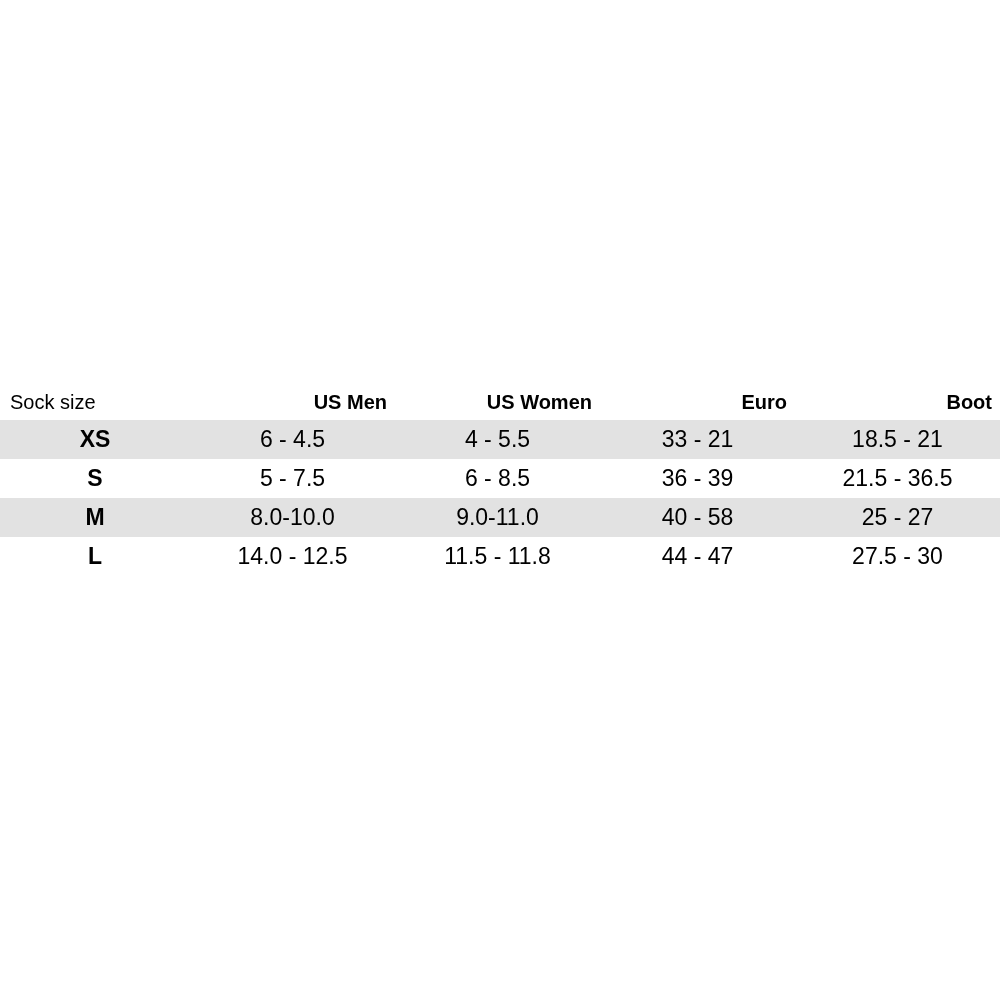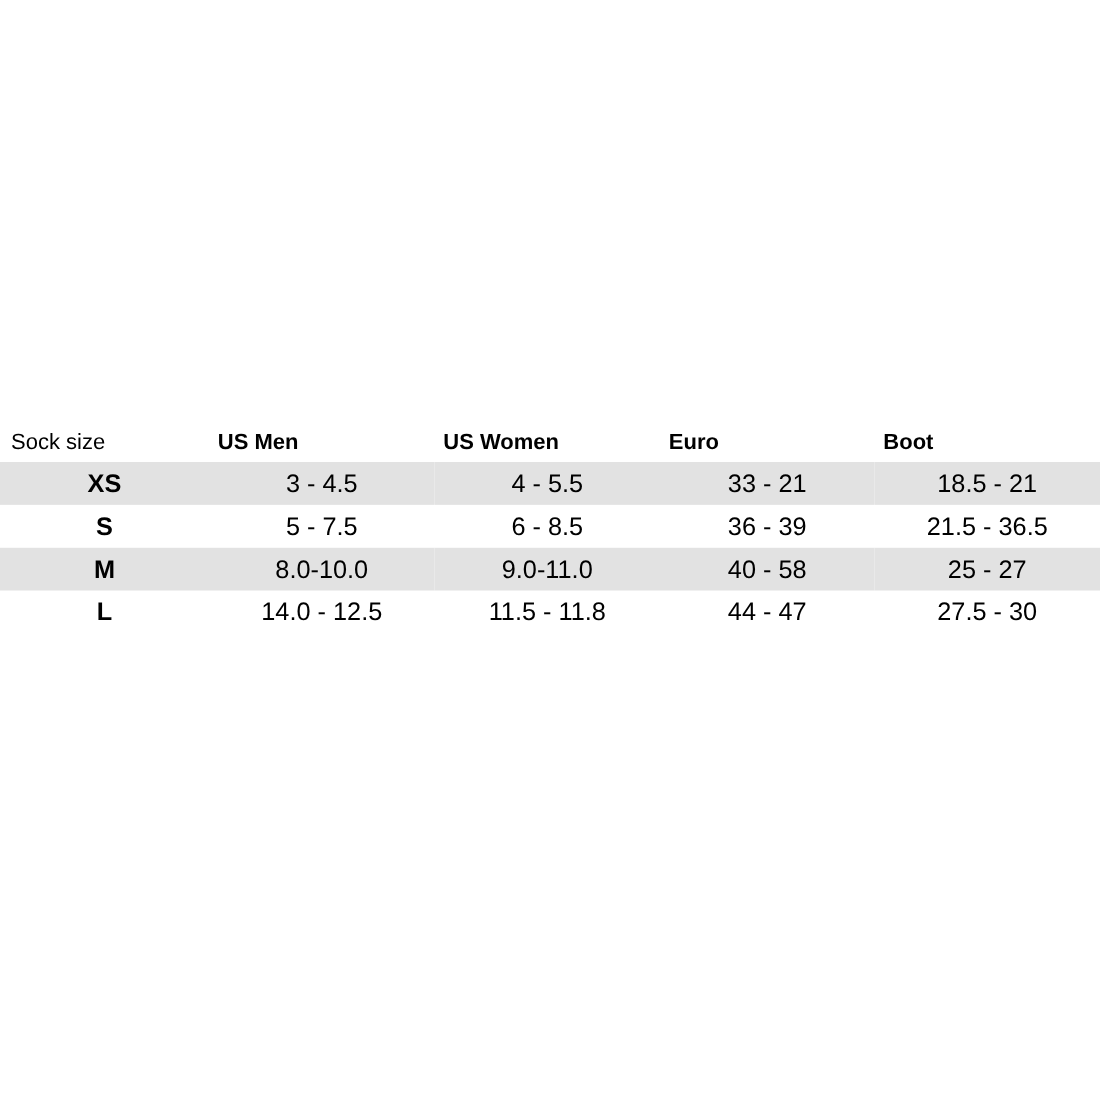--- a/index.html
+++ b/index.html
@@ -38,21 +38,21 @@
     padding: 6px 8px;
     background: #ffffff;
     border: none;
   }
   thead th.label-head {
     font-weight: normal;
     text-align: left;
     padding-left: 10px;
   }
   thead th.col-head {
-    text-align: left;
+    text-align: right;
   }
   tbody td {
     font-size: 23px;
     padding: 6px 8px;
     border: none;
     text-align: center;
   }
   tbody td.row-label {
     font-weight: bold;
     text-align: center;
@@ -81,21 +81,21 @@
         <th class="label-head">Sock size</th>
         <th class="col-head">US Men</th>
         <th class="col-head">US Women</th>
         <th class="col-head">Euro</th>
         <th class="col-head">Boot</th>
       </tr>
     </thead>
     <tbody>
       <tr class="shaded">
         <td class="row-label">XS</td>
-        <td>3 - 4.5</td>
+        <td>6 - 4.5</td>
         <td>4 - 5.5</td>
         <td>33 - 21</td>
         <td>18.5 - 21</td>
       </tr>
       <tr class="plain">
         <td class="row-label">S</td>
         <td>5 - 7.5</td>
         <td>6 - 8.5</td>
         <td>36 - 39</td>
         <td>21.5 - 36.5</td>

